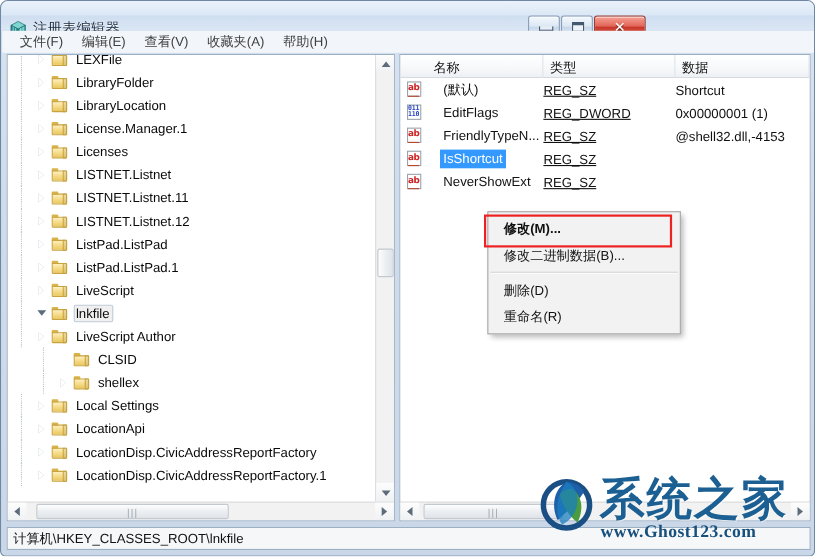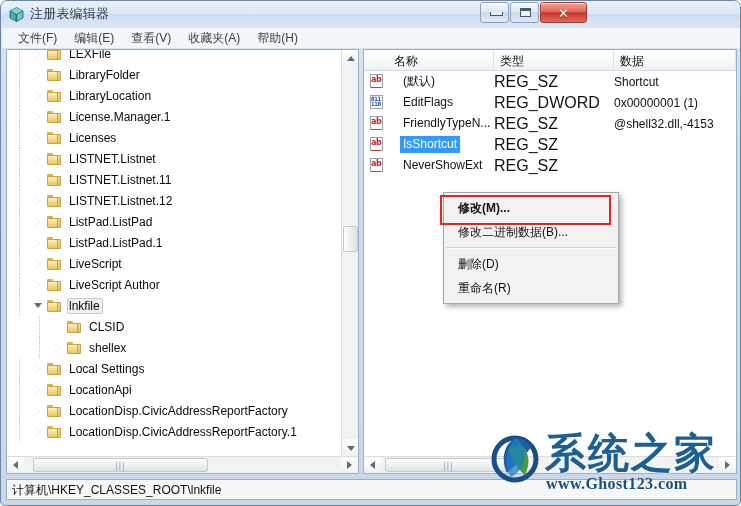--- a/index.html
+++ b/index.html
@@ -37,21 +37,21 @@
     left: 0; top: 0;
     width: 741px;
     height: 26px;
     background: linear-gradient(to bottom, #e9f1fa 0%, #dce8f6 48%, #cfdef0 52%, #d9e6f5 100%);
     border-radius: 6px 6px 0 0;
   }
 
   
   .titlebar {
     position: absolute;
-    left: 0; top: 0;
+    left: 0; top: 12px;
     width: 590px;
     height: 26px;
     display: flex;
     align-items: center;
   }
   .app-icon {
     position: absolute;
     left: 7px; top: 5px;
     width: 17px; height: 17px;
   }
@@ -387,21 +387,21 @@
     display: flex;
     align-items: center;
   }
   .lv-name {
     position: absolute;
     left: 5px;
     display: flex;
     align-items: center;
     height: 21px;
   }
-  .lv-type { position: absolute; left: 130px; font-size: 16px; color: #111; }
+  .lv-type { position: absolute; left: 130px; font-size: 12px; color: #111; text-decoration: underline; }
   .lv-data { position: absolute; left: 250px; font-size: 12px; color: #111; }
   .vtext {
     font-size: 12px;
     color: #111;
     padding: 1px 3px;
     line-height: 15px;
     white-space: nowrap;
   }
   .lv-row.selected .vtext {
     background: #3399ff;
@@ -737,47 +737,47 @@
                 <div class="expander">
                   <div class="tri collapsed"></div>
                 </div>
                 <div class="folder">
                   <div class="tab"></div>
                   <div class="body"></div>
                   <div class="spine"></div>
                 </div>
                 <div class="tlabel">LiveScript</div>
               </div>
+              <div class="tnode selected">
+                <div style="flex: 0 0 24px; height: 21px; position: relative;">
+                  <div class="dots" style="left: 12px;"></div>
+                </div>
+                <div class="expander">
+                  <div class="tri expanded"></div>
+                </div>
+                <div class="folder">
+                  <div class="tab"></div>
+                  <div class="body"></div>
+                  <div class="spine"></div>
+                </div>
+                <div class="tlabel">lnkfile</div>
+              </div>
               <div class="tnode">
                 <div style="flex: 0 0 24px; height: 21px; position: relative;">
                   <div class="dots" style="left: 12px;"></div>
                 </div>
                 <div class="expander">
                   <div class="tri collapsed"></div>
                 </div>
                 <div class="folder">
                   <div class="tab"></div>
                   <div class="body"></div>
                   <div class="spine"></div>
                 </div>
                 <div class="tlabel">LiveScript Author</div>
-              </div>
-              <div class="tnode selected">
-                <div style="flex: 0 0 24px; height: 21px; position: relative;">
-                  <div class="dots" style="left: 12px;"></div>
-                </div>
-                <div class="expander">
-                  <div class="tri expanded"></div>
-                </div>
-                <div class="folder">
-                  <div class="tab"></div>
-                  <div class="body"></div>
-                  <div class="spine"></div>
-                </div>
-                <div class="tlabel">lnkfile</div>
               </div>
               <div class="tnode">
                 <div style="flex: 0 0 44px; height: 21px; position: relative;">
                   <div class="dots" style="left: 32px;"></div>
                 </div>
                 <div class="expander"></div>
                 <div class="folder">
                   <div class="tab"></div>
                   <div class="body"></div>
                   <div class="spine"></div>

